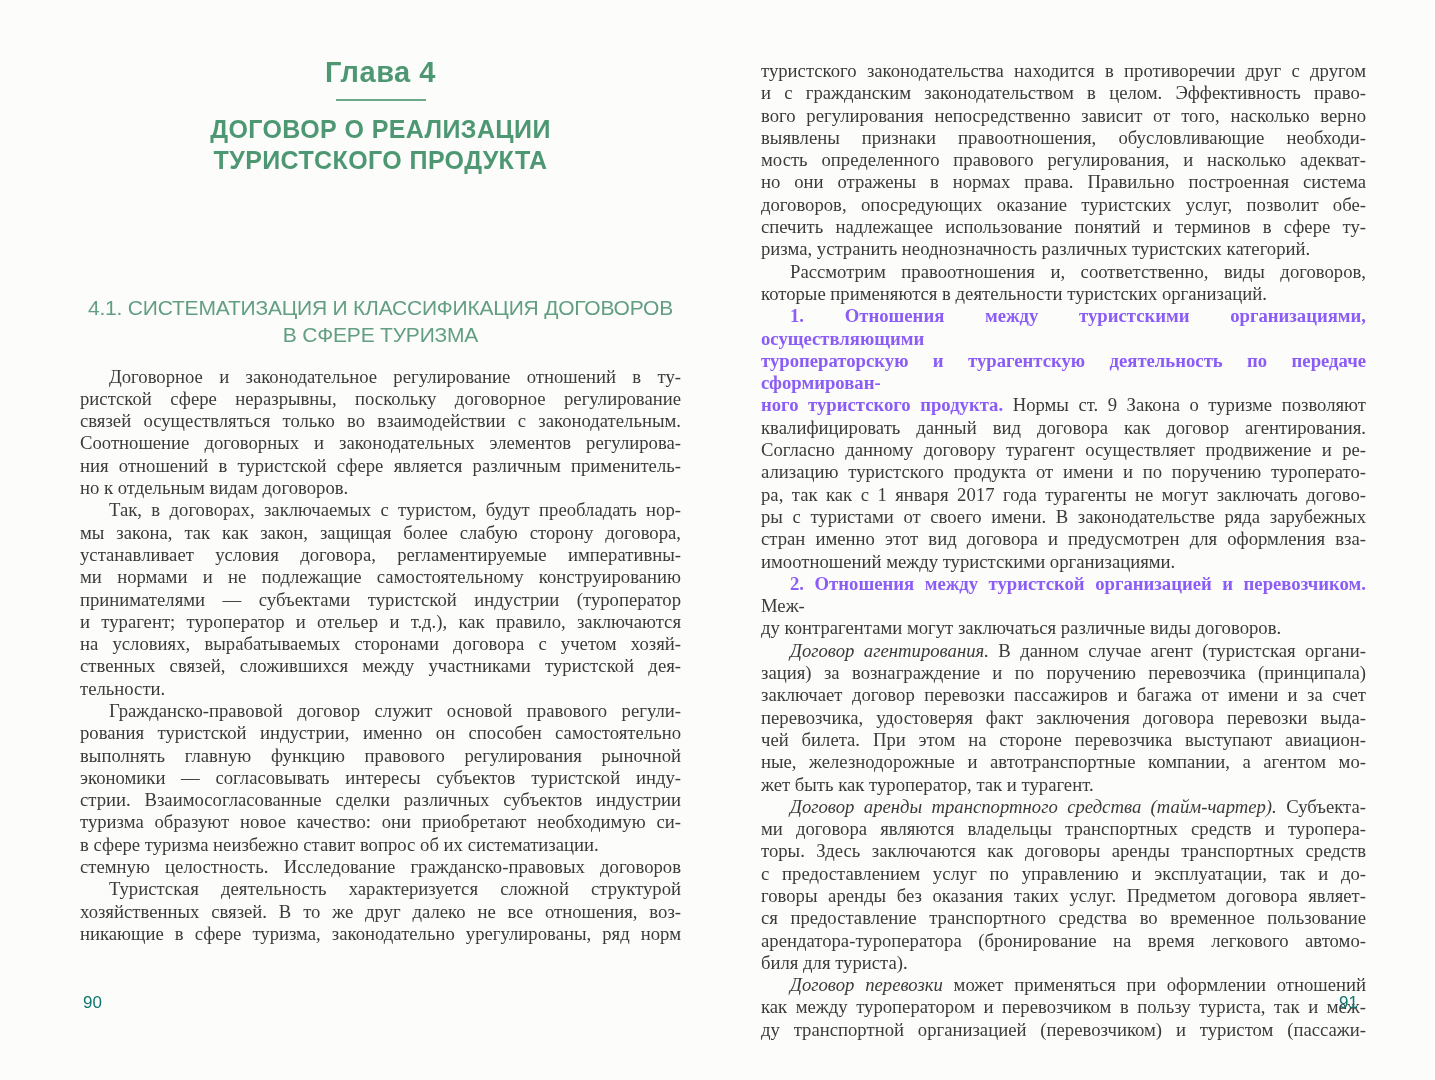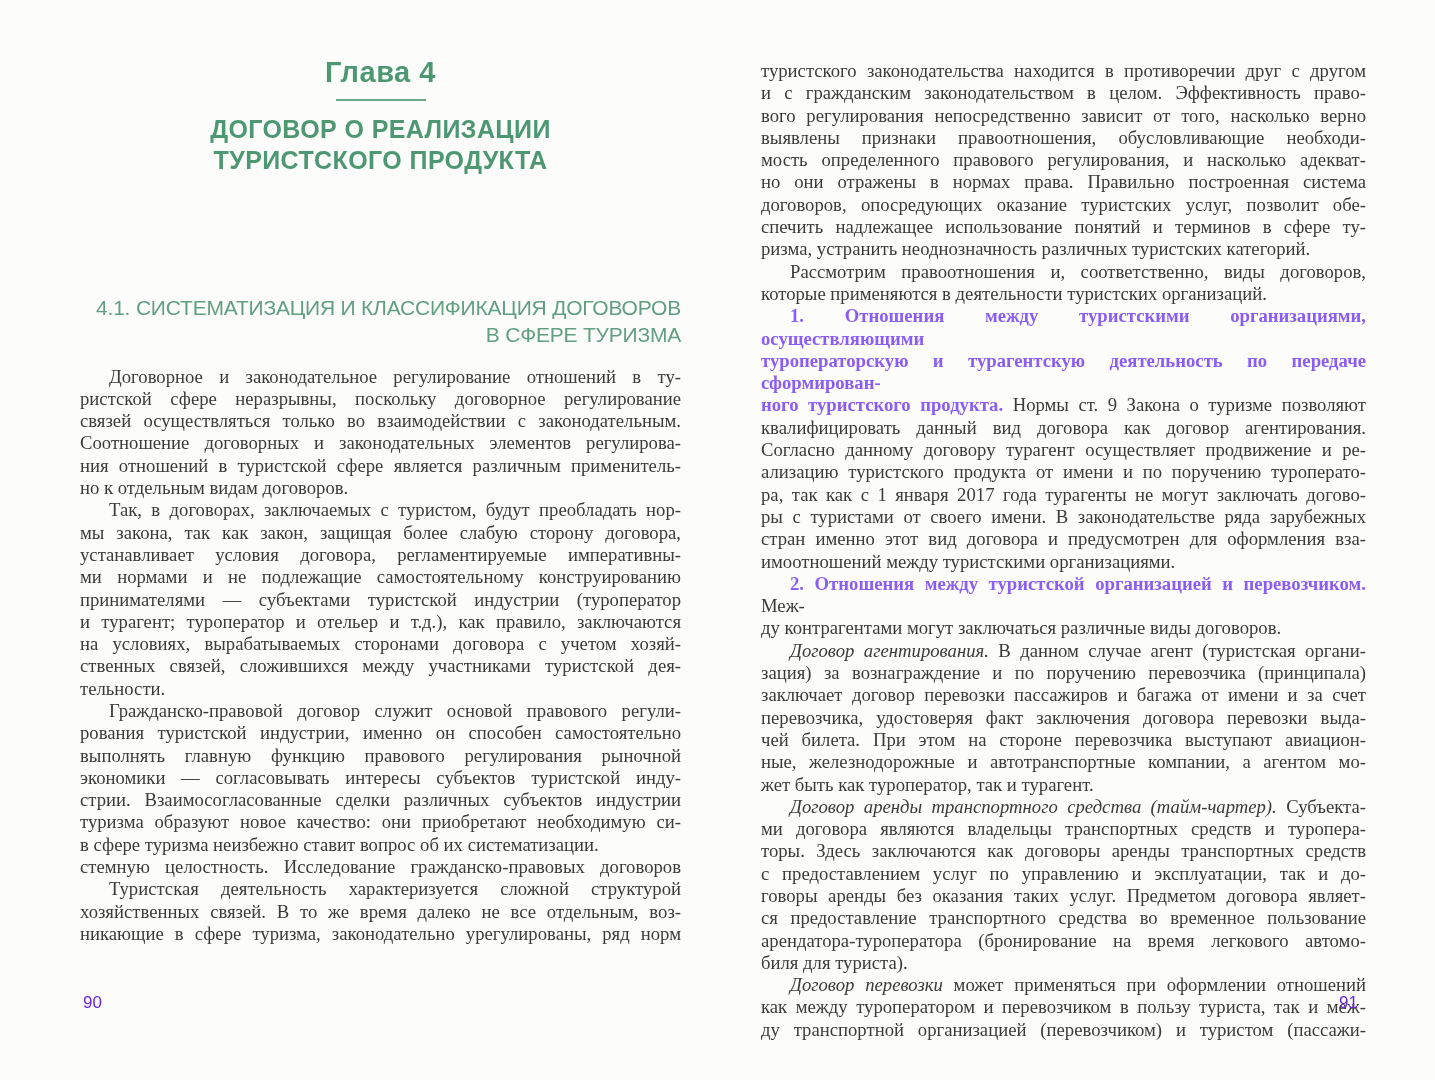--- a/index.html
+++ b/index.html
@@ -31,21 +31,21 @@
   .ch-title {
     font-family: "Liberation Sans", sans-serif;
     font-weight: bold; font-size: 25px; line-height: 1.26;
     color: #4d9873; letter-spacing: 0.4px;
   }
 
   .section-heading {
     margin: 118px 0 0 0; font-weight: normal;
     font-family: "Liberation Sans", sans-serif;
     font-size: 21px; line-height: 1.28; letter-spacing: -0.2px;
-    color: #619e82; text-align: right;
+    color: #619e82; text-align: center;
   }
 
   
   .body-text { font-size: 18.7px; line-height: 22.3px; }
   .page.left  .body-text { margin-top: 17px; }
   .page.right .body-text { margin-top: 60px; }
 
   .para { margin: 0; }
   .line {
     text-align: justify;
@@ -54,21 +54,21 @@
   .line.end { text-align-last: left; }
   .line.indent { text-indent: 29px; }
 
   .green-bold { color: #8b5cf6; font-weight: bold; }
   .italic { font-style: italic; }
   .plain {}
 
   .page-number {
     position: absolute; top: 993px;
     font-family: "Liberation Sans", sans-serif;
-    font-size: 17px; color: #6d28d9;
+    font-size: 17px; color: #0f766e;
   }
   .pn-left  { left: 3px; }
   .pn-right { right: 8px; text-align: center; }
 </style>
 </head>
 <body>
 
 <div class="book">
 
   <section class="page left">
@@ -111,21 +111,21 @@
           <div class="line"><span class="plain">рования туристской индустрии, именно он способен самостоятельно</span></div>
           <div class="line"><span class="plain">выполнять главную функцию правового регулирования рыночной</span></div>
           <div class="line"><span class="plain">экономики — согласовывать интересы субъектов туристской инду-</span></div>
           <div class="line"><span class="plain">стрии. Взаимосогласованные сделки различных субъектов индустрии</span></div>
           <div class="line"><span class="plain">туризма образуют новое качество: они приобретают необходимую си-</span></div>
           <div class="line end"><span class="plain">в сфере туризма неизбежно ставит вопрос об их систематизации.</span></div>
           <div class="line"><span class="plain">стемную целостность. Исследование гражданско-правовых договоров</span></div>
         </div>
         <div class="para">
           <div class="line indent"><span class="plain">Туристская деятельность характеризуется сложной структурой</span></div>
-          <div class="line"><span class="plain">хозяйственных связей. В то же время далеко не все отдельным, воз-</span></div>
+          <div class="line"><span class="plain">хозяйственных связей. В то же друг далеко не все отношения, воз-</span></div>
           <div class="line"><span class="plain">никающие в сфере туризма, законодательно урегулированы, ряд норм</span></div>
         </div>
       </div>
 
     <div class="page-number pn-left">90</div>
   </section>
 
   <section class="page right">
     <div class="body-text" id="right-body">
         <div class="para">

